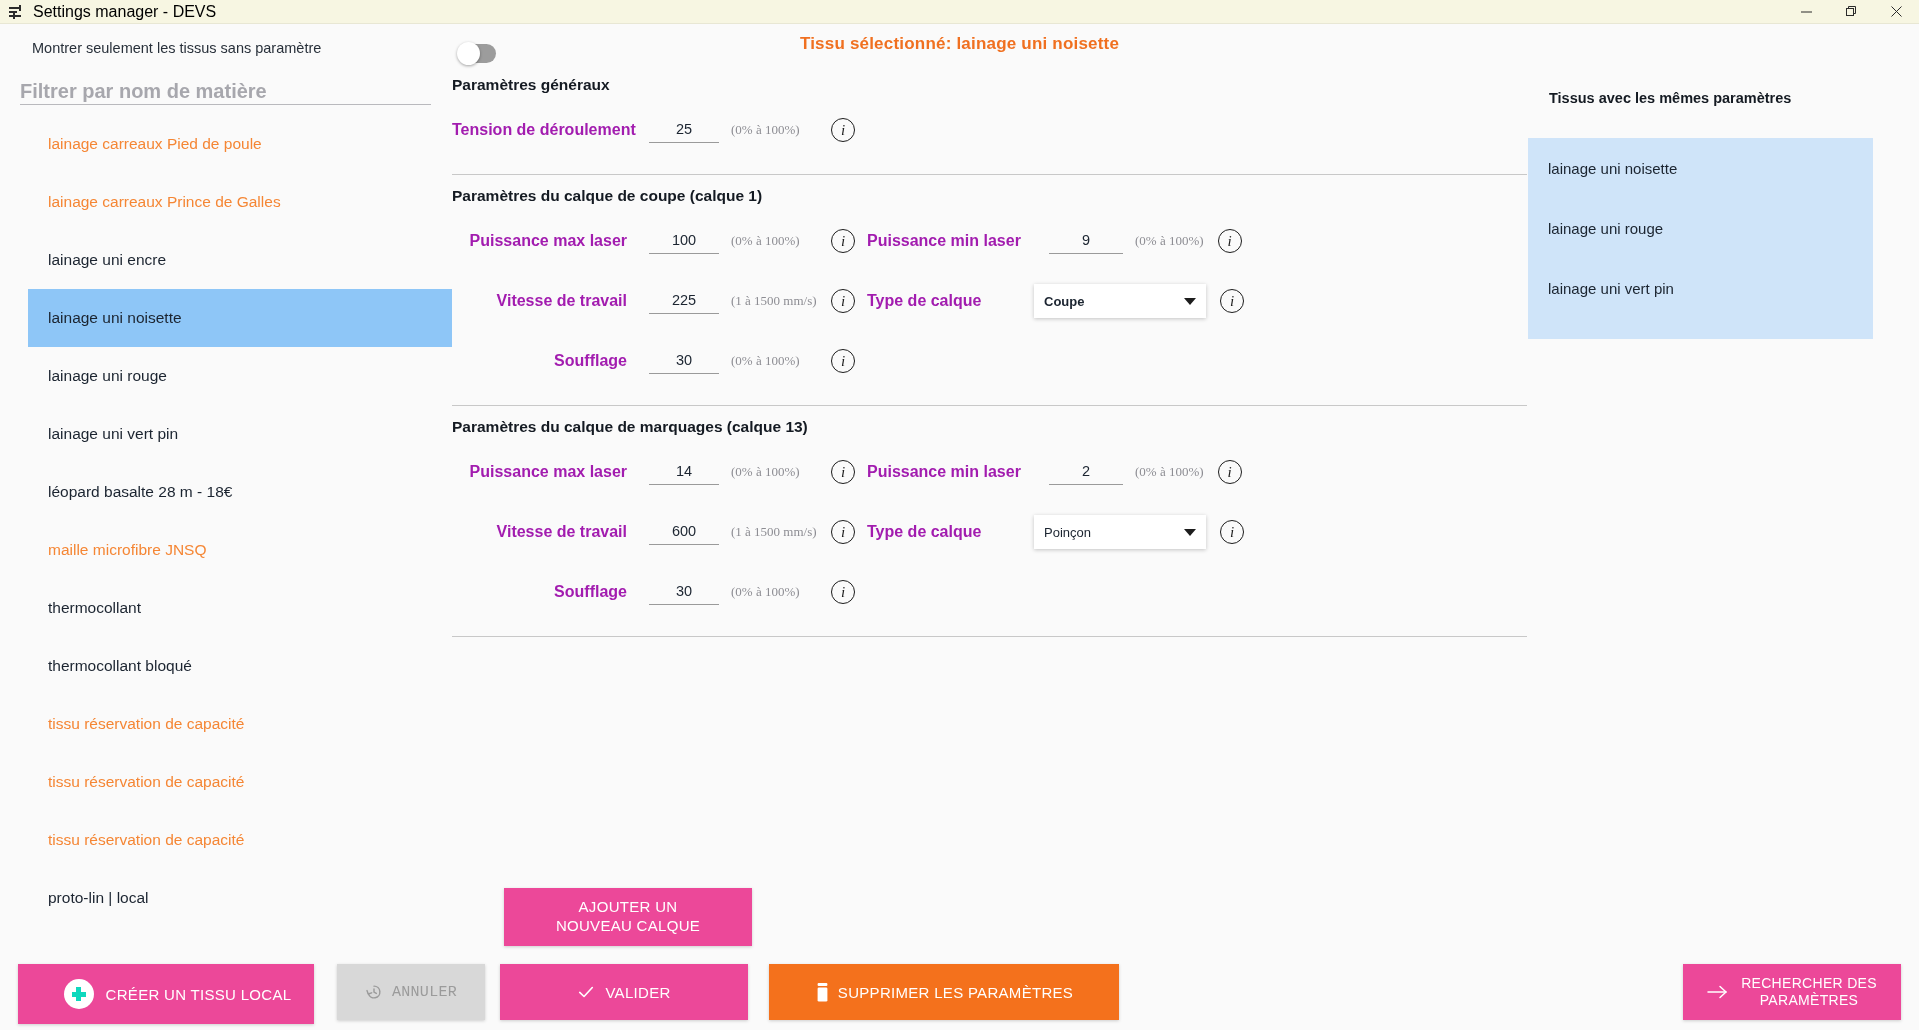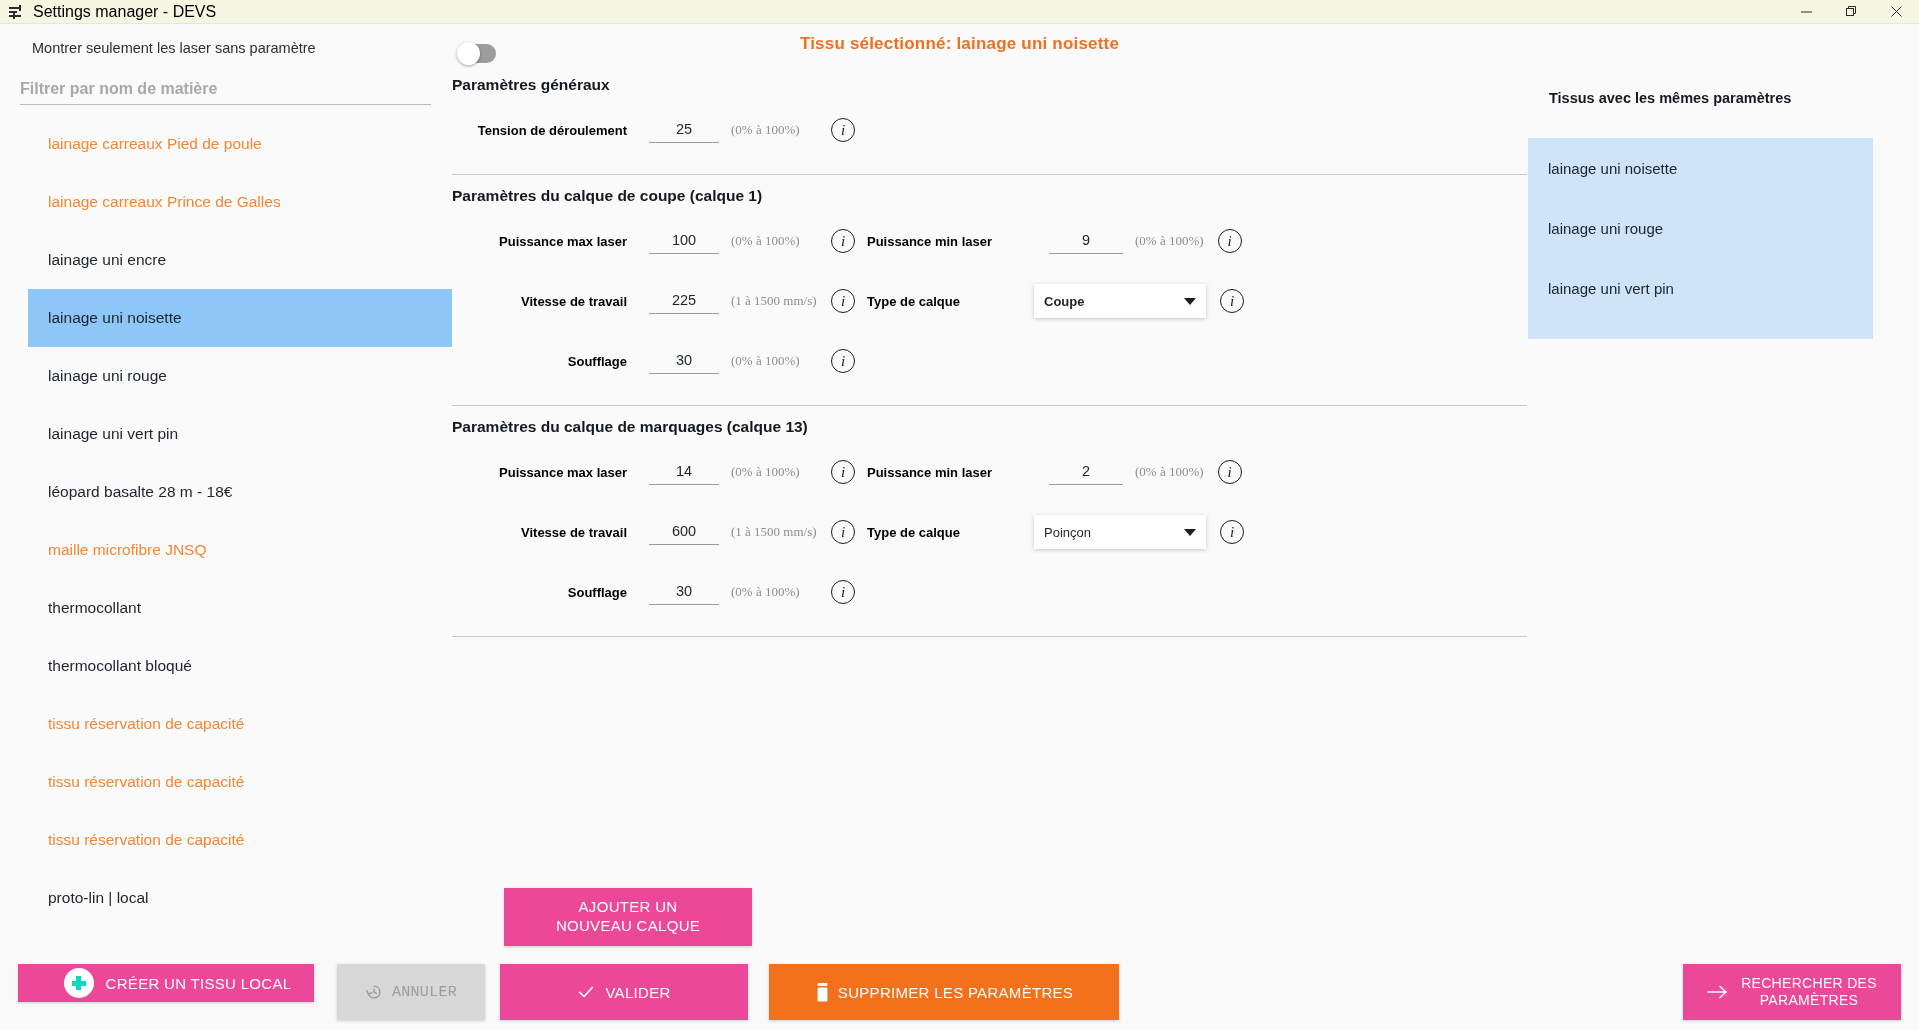--- a/index.html
+++ b/index.html
@@ -90,21 +90,21 @@
     font-size: 17px;
     font-weight: bold;
     color: #f07020;
     letter-spacing: .2px;
   }
 
   
   .filter-label {
     position: absolute;
     left: 20px; top: 80px;
-    font-size: 16px;
+    font-size: 20px;
     font-weight: bold;
     color: #a7a7ad;
   }
   .filter-underline {
     position: absolute;
     left: 20px; top: 104px;
     width: 411px; height: 1px;
     background: #b9b9bd;
   }
   .fabric-list {
@@ -156,23 +156,23 @@
     color: #141a22;
     white-space: nowrap;
   }
 
   .param-row {
     display: flex;
     align-items: center;
     height: 60px;
   }
   .field-label {
-    font-size: 13px;
+    font-size: 16px;
     font-weight: bold;
-    color: #000000;
+    color: #a21caf;
     white-space: nowrap;
   }
   .field-input {
     border: none;
     border-bottom: 1px solid #9a9a9a;
     background: transparent;
     text-align: center;
     font-family: "Liberation Sans", sans-serif;
     font-size: 14.5px;
     color: #1b2430;
@@ -266,21 +266,21 @@
 
   #add-layer-btn {
     position: absolute;
     left: 504px; top: 888px;
     width: 248px; height: 58px;
     line-height: 1.25;
   }
   #create-local-btn {
     position: absolute;
     left: 18px; top: 964px;
-    width: 296px; height: 38px;
+    width: 296px; height: 60px;
     gap: 12px;
     padding-left: 23px;
   }
   #cancel-btn {
     position: absolute;
     left: 337px; top: 964px;
     width: 148px; height: 56px;
     gap: 9px;
   }
   #validate-btn {
@@ -346,21 +346,21 @@
     </span>
     <span class="tb-btn">
       <svg class="icon-svg" width="11" height="11" viewBox="0 0 11 11">
         <line x1="0.5" y1="0.5" x2="10.5" y2="10.5" stroke="#2b2b2b" stroke-width="1"></line>
         <line x1="10.5" y1="0.5" x2="0.5" y2="10.5" stroke="#2b2b2b" stroke-width="1"></line>
       </svg>
     </span>
   </span>
 </div>
 
-<div class="toggle-label">Montrer seulement les laser sans paramètre</div>
+<div class="toggle-label">Montrer seulement les tissus sans paramètre</div>
 <div class="toggle-switch">
   <div class="toggle-knob"></div>
 </div>
 <div class="selected-fabric">Tissu sélectionné: lainage uni noisette</div>
 
 <div class="filter-label">Filtrer par nom de matière</div>
 <div class="filter-underline"></div>
 <div class="fabric-list" id="fabric-list">
     <div class="fabric-item orange">
       <span>lainage carreaux Pied de poule</span>

